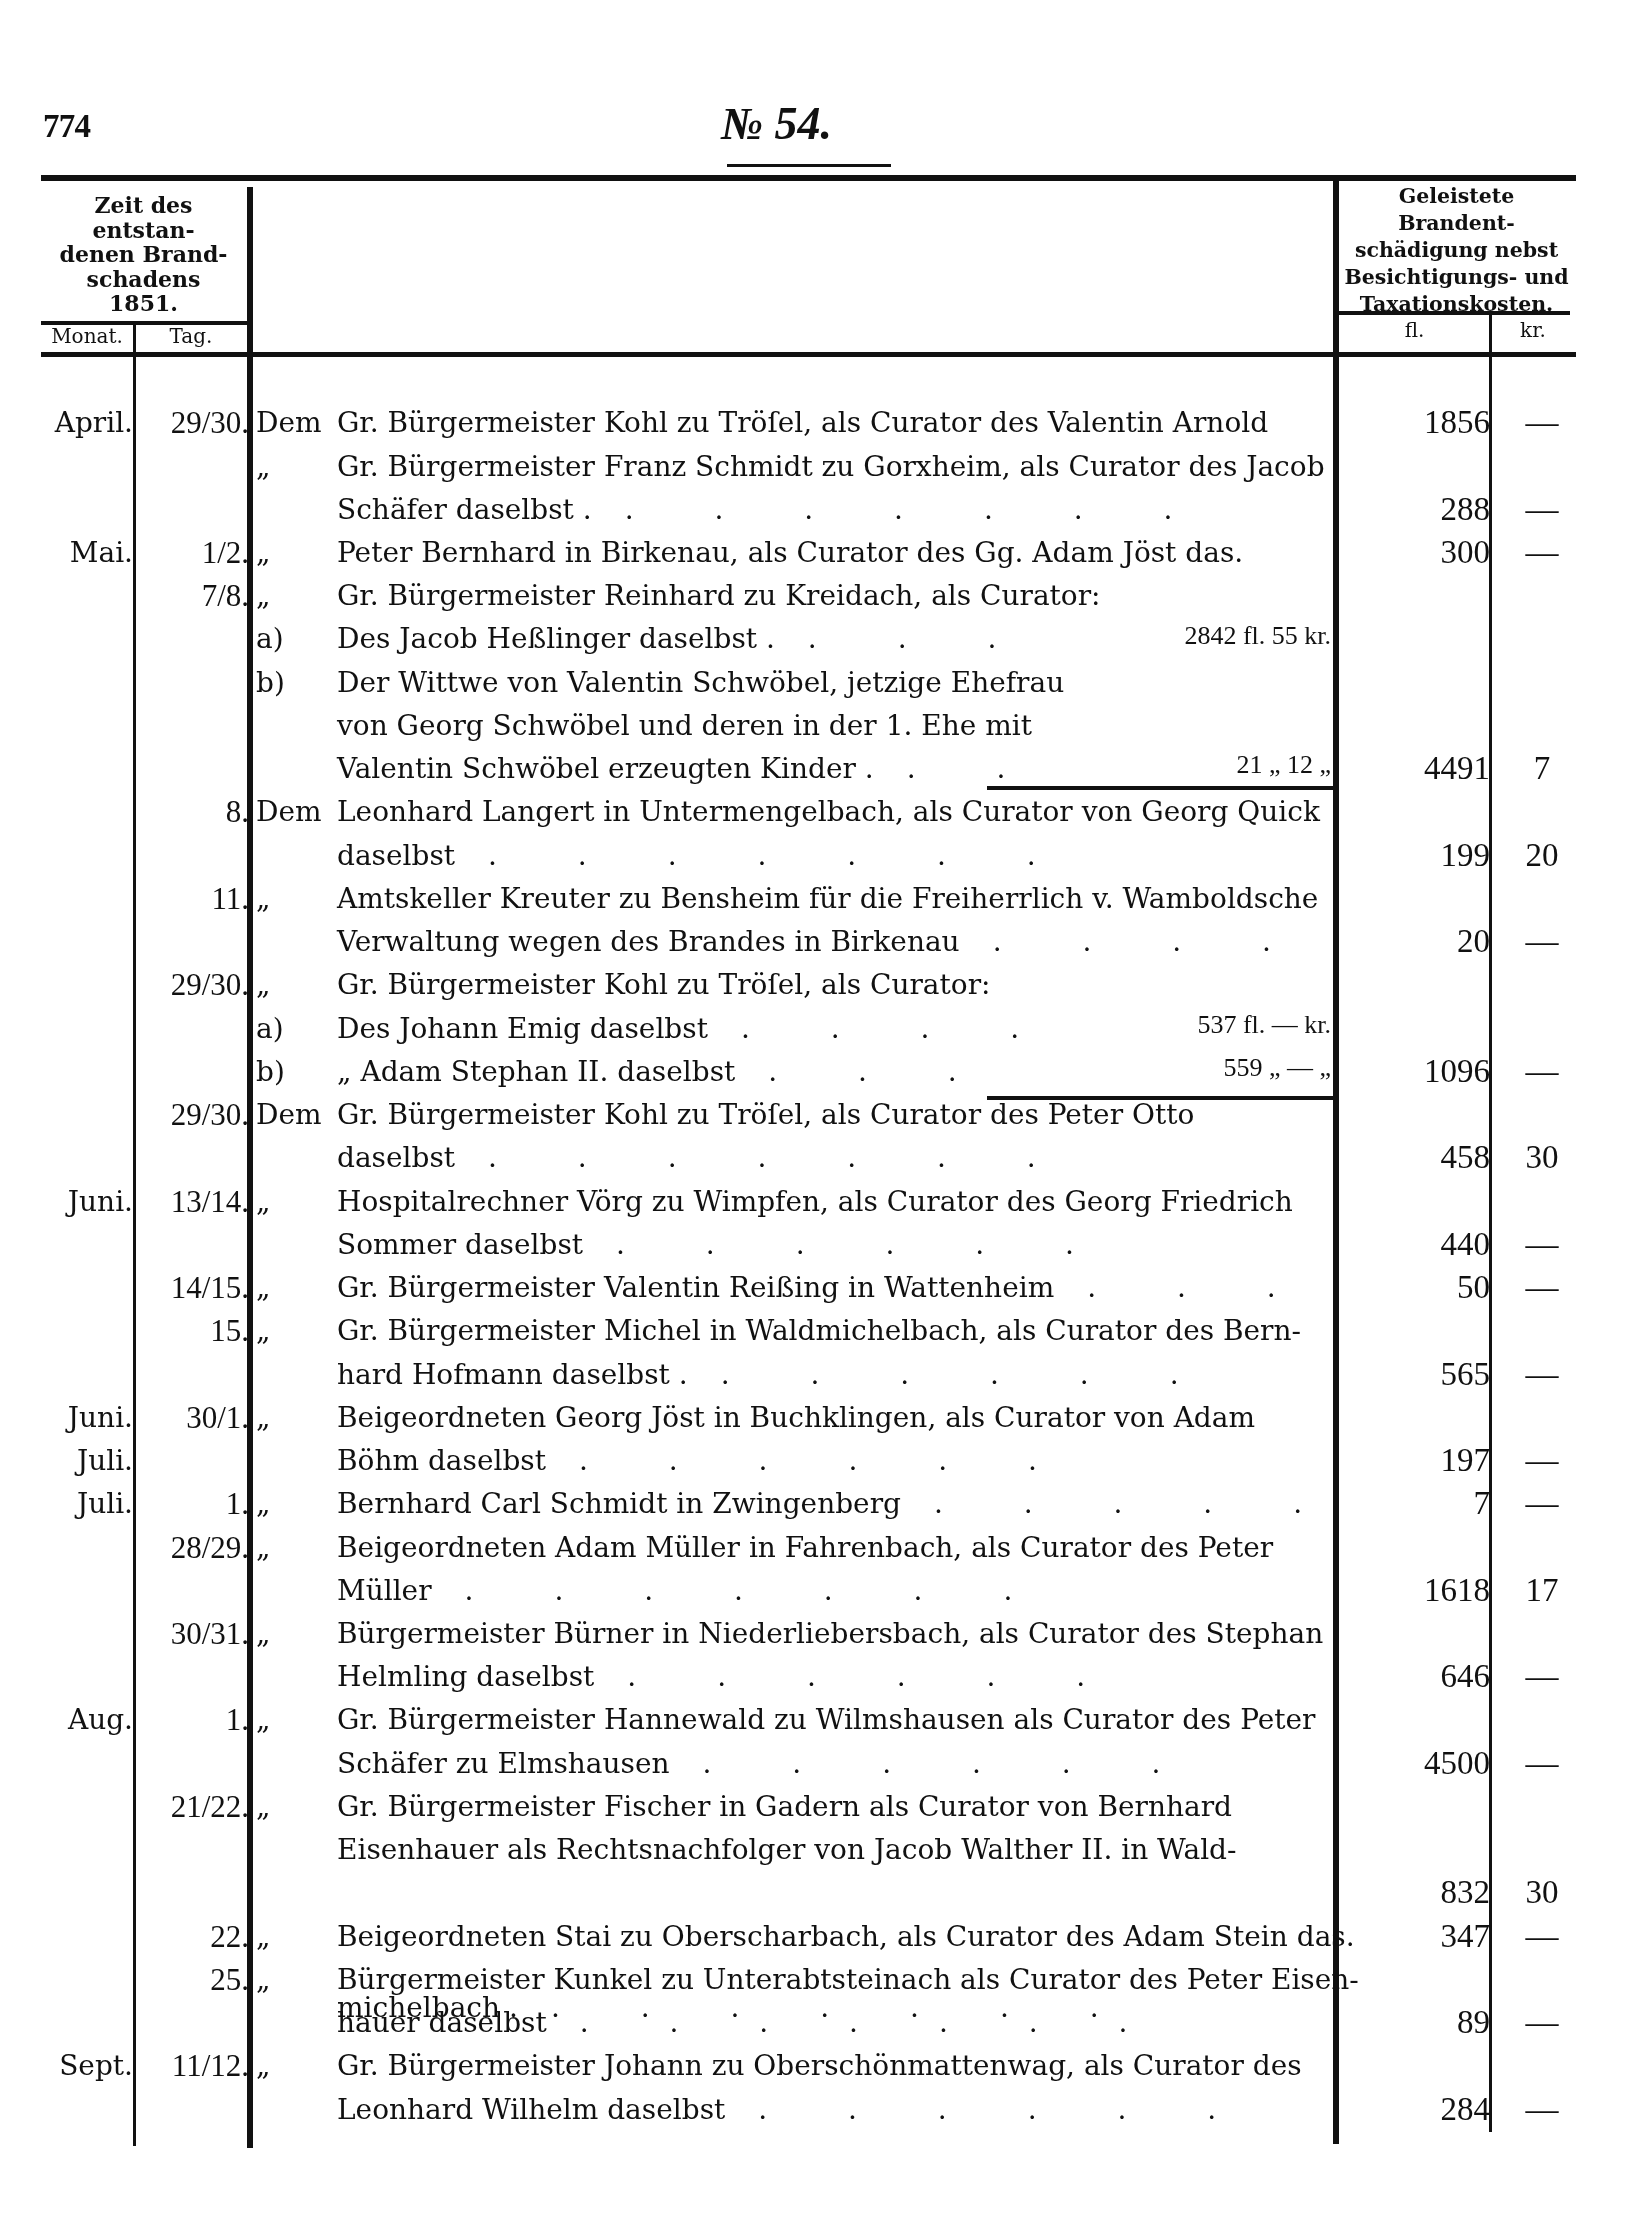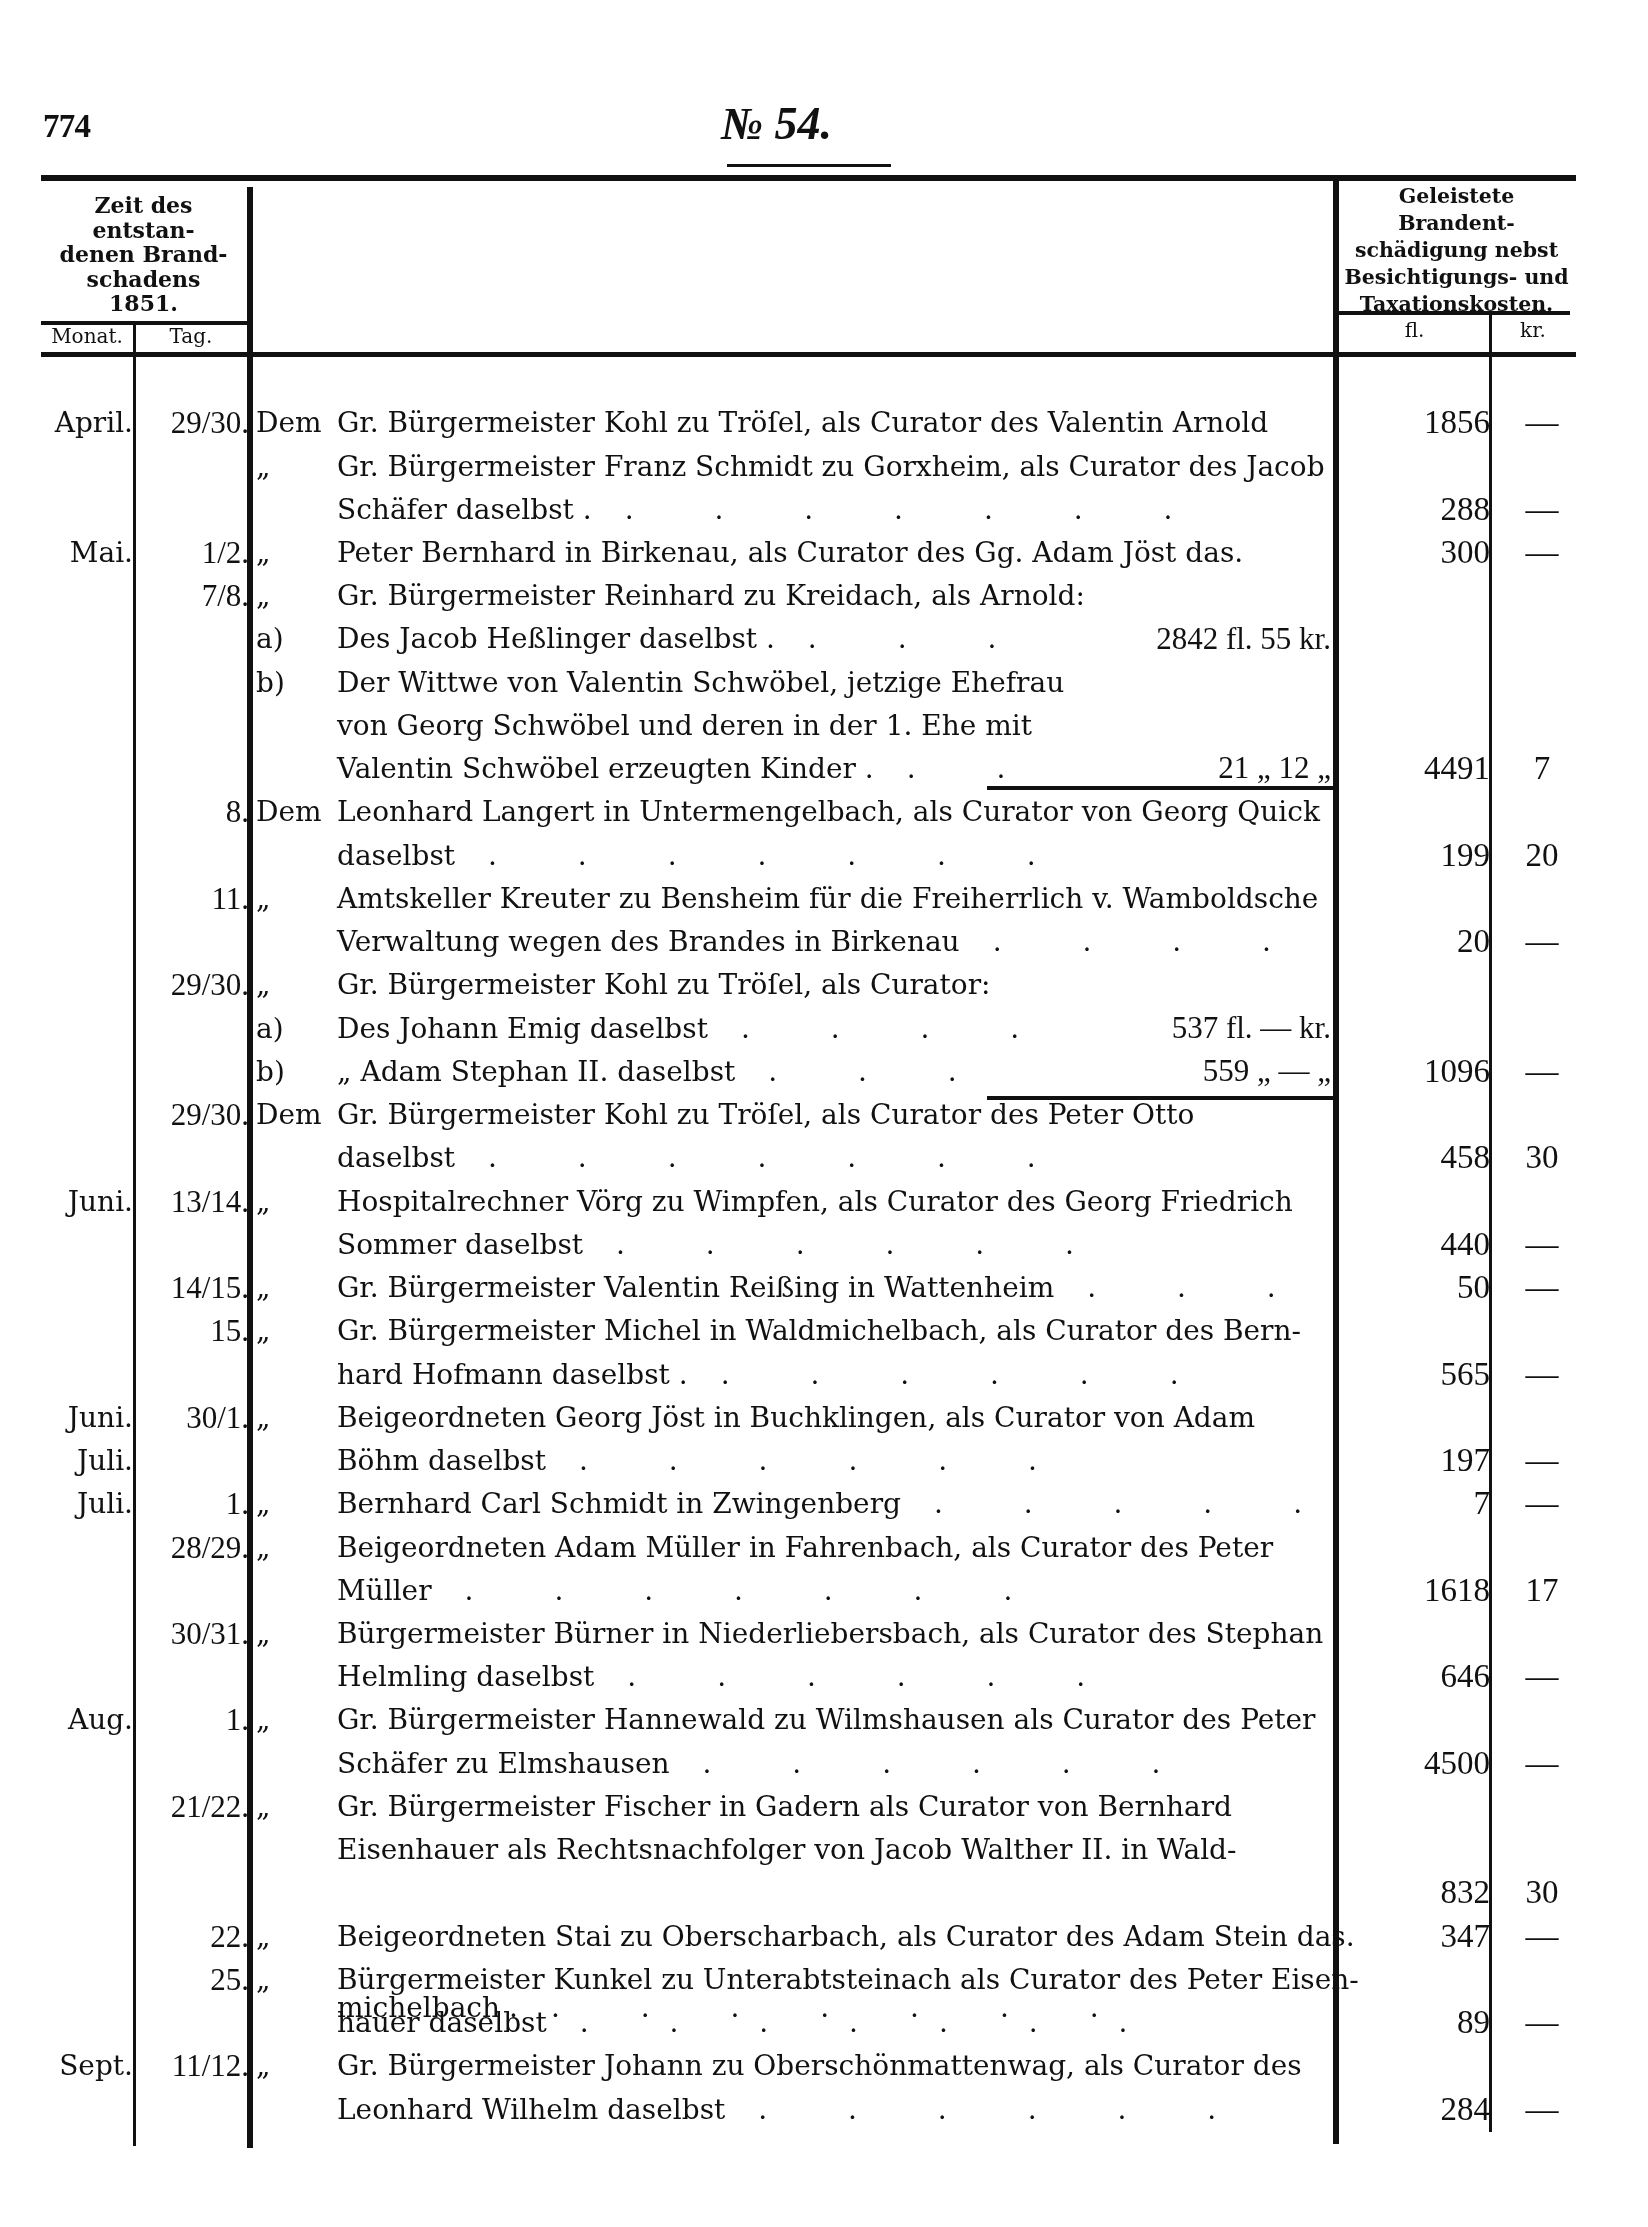--- a/index.html
+++ b/index.html
@@ -31,21 +31,21 @@
   .line {
     position: absolute; height: 43px; font-size: 28px; line-height: 43px; white-space: nowrap;
   }
   .month { left: 41px; width: 92px; text-align: right; font-family: "DejaVu Serif", serif; }
   .day { left: 138px; width: 111px; text-align: right; font-family: "Liberation Serif", serif; font-size: 31px; }
   .prefix { left: 256px; width: 75px; text-align: left; }
   .body-text { left: 337px; width: 991px; }
   .body-text .dots { letter-spacing: 36px; }
   .fl { left: 1343px; width: 147px; text-align: right; font-family: "Liberation Serif", serif; font-size: 33px; }
   .kr { left: 1505px; width: 74px; text-align: center; font-family: "Liberation Serif", serif; font-size: 33px; }
-  .sub-amount { position: absolute; font-family: "Liberation Serif", serif; font-size: 31px; white-space: nowrap; text-align: right; }
+  .sub-amount { position: absolute; font-family: "Liberation Serif", serif; font-size: 26px; white-space: nowrap; text-align: right; }
   .sum-rule { position: absolute; height: 4.1px; background: #111; }
 </style>
 </head>
 <body>
 
 <div class="page-number">774</div>
 <div class="doc-number">№ 54.</div>
 <div class="doc-number-underline"></div>
 
 <div class="rule" style="left:41px; top:175px; width:1535px; height:5.7px;"></div>
@@ -106,21 +106,21 @@
       <div class="line day" style="top: 531px;">1/2.</div>
       <div class="line prefix" style="top: 531px;">„</div>
       <div class="line body-text" style="top: 531px;"><span>Peter Bernhard in Birkenau, als Curator des Gg. Adam Jöst das.</span></div>
       <div class="line fl" style="top: 531px;">300</div>
       <div class="line kr" style="top: 531px;">—</div>
     </div>
     <div>
       <div class="line month" style="top: 574px;"></div>
       <div class="line day" style="top: 574px;">7/8.</div>
       <div class="line prefix" style="top: 574px;">„</div>
-      <div class="line body-text" style="top: 574px;"><span>Gr. Bürgermeister Reinhard zu Kreidach, als Arnold:</span></div>
+      <div class="line body-text" style="top: 574px;"><span>Gr. Bürgermeister Reinhard zu Kreidach, als Curator:</span></div>
       <div class="line fl" style="top: 574px;"></div>
       <div class="line kr" style="top: 574px;"></div>
     </div>
     <div>
       <div class="line month" style="top: 617px;"></div>
       <div class="line day" style="top: 617px;"></div>
       <div class="line prefix" style="top: 617px;">a)</div>
       <div class="line body-text" style="top: 617px;"><span>Des Jacob Heßlinger daselbst .</span><span class="dots" style="margin-left: 33px;">. . .</span></div>
       <div class="line fl" style="top: 617px;"></div>
       <div class="line kr" style="top: 617px;"></div>

